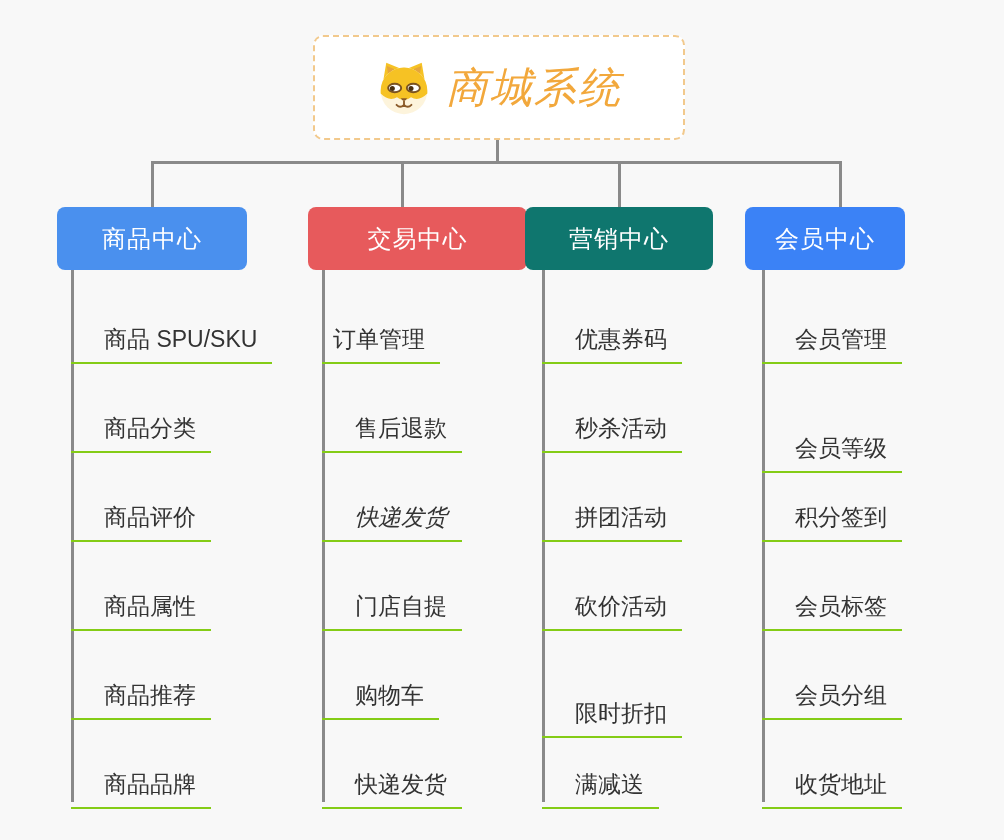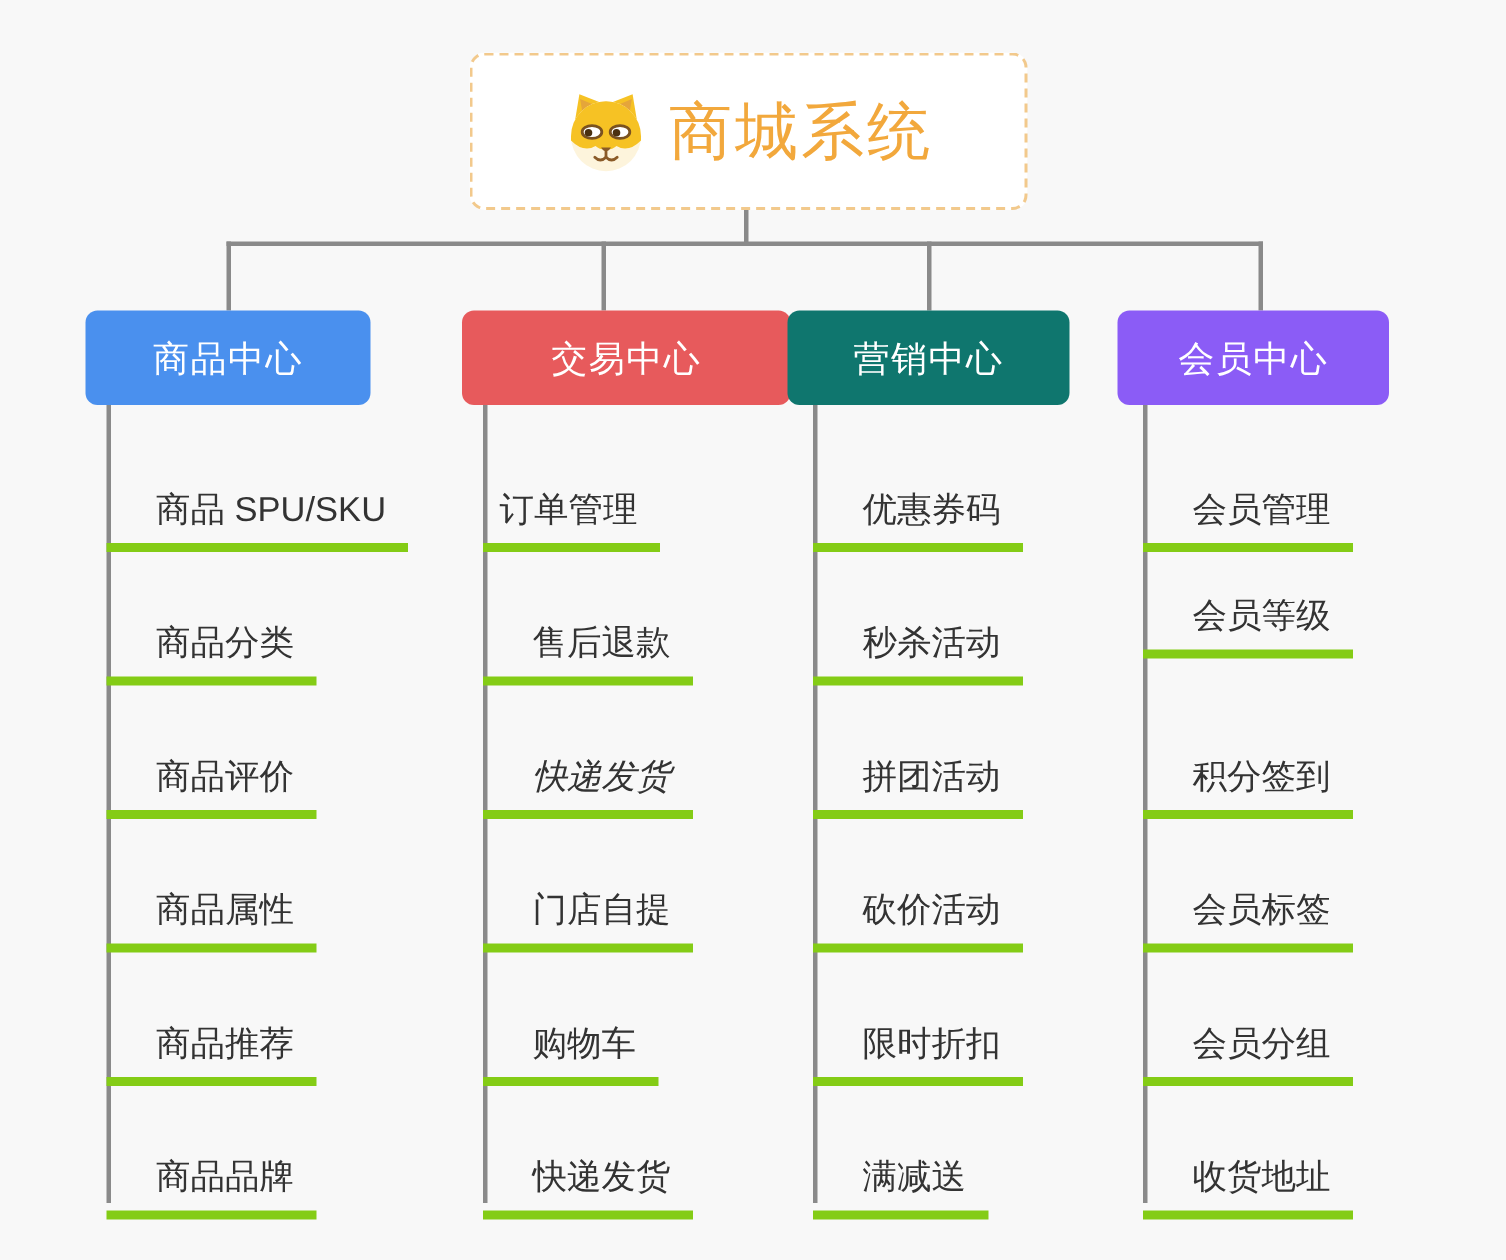--- a/index.html
+++ b/index.html
@@ -24,20 +24,21 @@
     height: 105px;
     background: #ffffff;
     border: 2px dashed #f2c98c;
     border-radius: 10px;
     box-sizing: border-box;
     display: flex;
     align-items: center;
     justify-content: center;
     gap: 14px;
     cursor: pointer;
+    font-style: italic;
   }
   .root-node .dog-icon {
     width: 56px;
     height: 56px;
     display: inline-flex;
     flex: 0 0 auto;
   }
   .root-title {
     font-size: 42px;
     letter-spacing: 2px;
@@ -67,21 +68,21 @@
     white-space: nowrap;
   }
   
   .child-item {
     position: absolute;
     height: 42px;
     display: inline-flex;
     align-items: flex-end;
     padding: 0 15px 7px 33px;
     box-sizing: content-box;
-    border-bottom: 6px solid #84cc16;
+    border-bottom: 2px solid #84cc16;
     font-size: 23px;
     color: #333333;
     white-space: nowrap;
     cursor: pointer;
   }
 </style>
 </head>
 <body>
 
 <div class="canvas">
@@ -167,35 +168,35 @@
       </div>
       <div class="child-item" style="left: 542px; top: 402px;">
         <span>秒杀活动</span>
       </div>
       <div class="child-item" style="left: 542px; top: 491px;">
         <span>拼团活动</span>
       </div>
       <div class="child-item" style="left: 542px; top: 580px;">
         <span>砍价活动</span>
       </div>
-      <div class="child-item" style="left: 542px; top: 669px;">
+      <div class="child-item" style="left: 542px; top: 687px;">
         <span>限时折扣</span>
       </div>
       <div class="child-item" style="left: 542px; top: 758px;">
         <span>满减送</span>
       </div>
       <div class="line" style="left: 838.5px; top: 161px; width: 3px; height: 46px;"></div>
-      <div class="branch-box" style="left: 745px; width: 181px; background: #8b5cf6;">
+      <div class="branch-box" style="left: 745px; width: 160px; background: #3b82f6;">
         <span class="branch-label">会员中心</span>
       </div>
       <div class="line" style="left: 762px; top: 270px; width: 3px; height: 532px;"></div>
       <div class="child-item" style="left: 762px; top: 313px;">
         <span>会员管理</span>
       </div>
-      <div class="child-item" style="left: 762px; top: 384px;">
+      <div class="child-item" style="left: 762px; top: 422px;">
         <span>会员等级</span>
       </div>
       <div class="child-item" style="left: 762px; top: 491px;">
         <span>积分签到</span>
       </div>
       <div class="child-item" style="left: 762px; top: 580px;">
         <span>会员标签</span>
       </div>
       <div class="child-item" style="left: 762px; top: 669px;">
         <span>会员分组</span>

